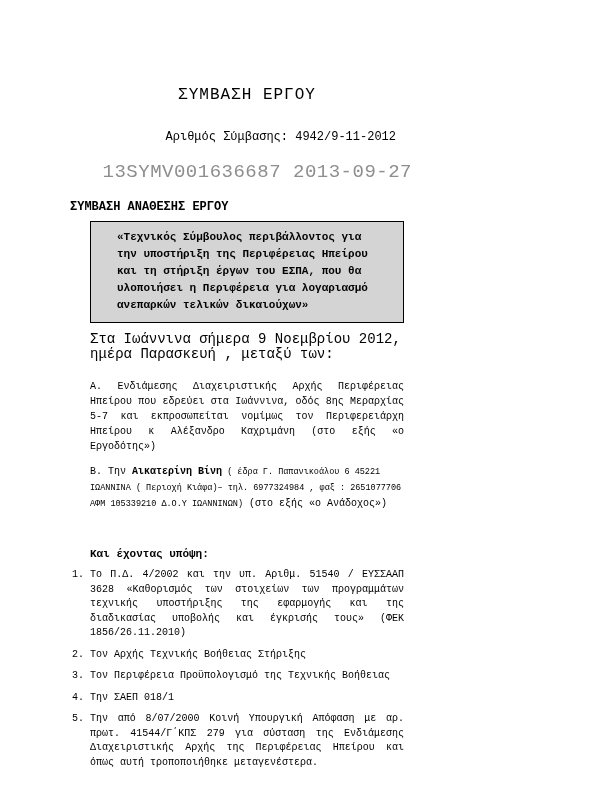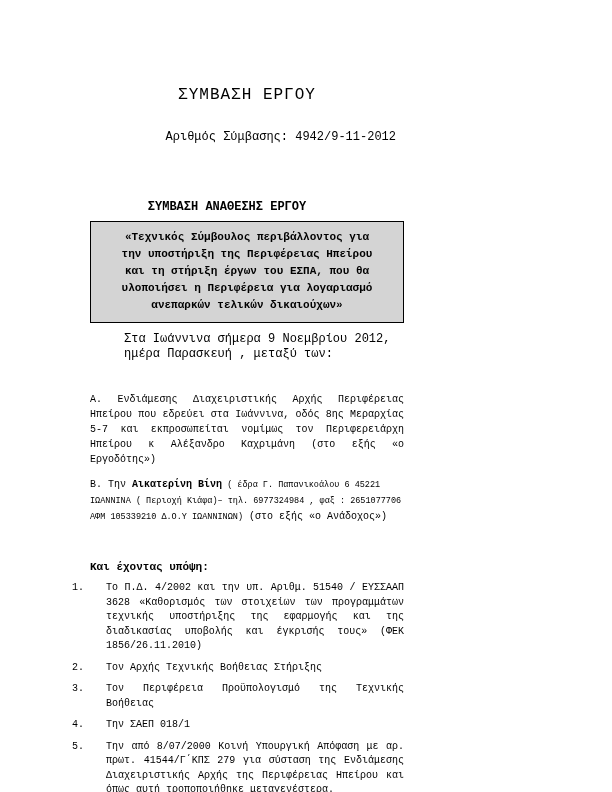--- a/index.html
+++ b/index.html
@@ -35,43 +35,41 @@
     position: absolute;
     top: 161px;
     right: 82px;
     font-size: 19px;
     color: #8e8e8e;
     letter-spacing: 0.5px;
     white-space: nowrap;
   }
   .doc-subtitle {
     margin-top: 56px;
-    text-align: center;
+    text-align: left;
     font-size: 12px;
     font-weight: bold;
     transform: translateX(-20px);
   }
   .project-title-box {
     margin-top: 7px;
     border: 1px solid #000000;
     background: #d4d4d4;
     padding: 7px 26px 8px 26px;
-    text-align: center;
     font-size: 11px;
     font-weight: bold;
     line-height: 17px;
   }
   .intro-paragraph {
     margin-top: 9px;
-    font-size: 12px;
+    font-size: 14px;
     line-height: 15px;
-    margin-left: 34px;
   }
   .party-a-paragraph {
-    margin-top: 30px;
+    margin-top: 17px;
     font-size: 10px;
     line-height: 15px;
     text-align: justify;
   }
   .party-b-paragraph {
     margin-top: 10px;
     font-size: 10px;
     line-height: 15px;
   }
   .party-b-name { font-weight: bold; }
@@ -92,32 +90,32 @@
     line-height: 14.5px;
   }
   .list-item-number {
     flex: 0 0 18px;
     margin-left: -18px;
     text-align: left;
   }
   .list-item-text {
     flex: 1;
     text-align: justify;
-    margin-left: 16px;
   }
 </style>
 </head>
 <body>
 
 <div class="page">
 
   <div class="doc-title">ΣΥΜΒΑΣΗ ΕΡΓΟΥ</div>
 
   <div class="contract-number">Αριθμός Σύμβασης: 4942/9-11-2012</div>
 
+  <div class="registry-stamp">13SYMV001636687 2013-09-27</div>
 
   <div class="doc-subtitle">ΣΥΜΒΑΣΗ ΑΝΑΘΕΣΗΣ ΕΡΓΟΥ</div>
 
   <div class="project-title-box">«Τεχνικός Σύμβουλος περιβάλλοντος για την υποστήριξη της Περιφέρειας Ηπείρου και τη στήριξη έργων του ΕΣΠΑ, που θα υλοποιήσει η Περιφέρεια για λογαριασμό ανεπαρκών τελικών δικαιούχων»</div>
 
   <div class="intro-paragraph">Στα Ιωάννινα σήμερα  9 Νοεμβρίου 2012,  ημέρα Παρασκευή , μεταξύ των:</div>
 
   <div class="party-a-paragraph">Α. Ενδιάμεσης Διαχειριστικής Αρχής Περιφέρειας Ηπείρου που εδρεύει στα Ιωάννινα, οδός 8ης Μεραρχίας 5-7 και εκπροσωπείται νομίμως τον Περιφερειάρχη Ηπείρου  κ Αλέξανδρο Καχριμάνη (στο εξής «ο Εργοδότης»)</div>
 
   <div class="party-b-paragraph">

